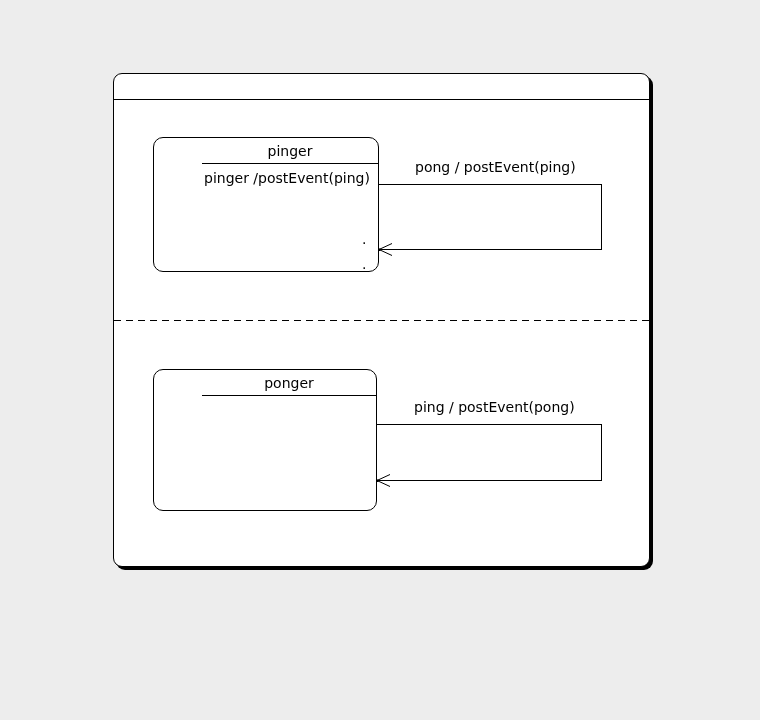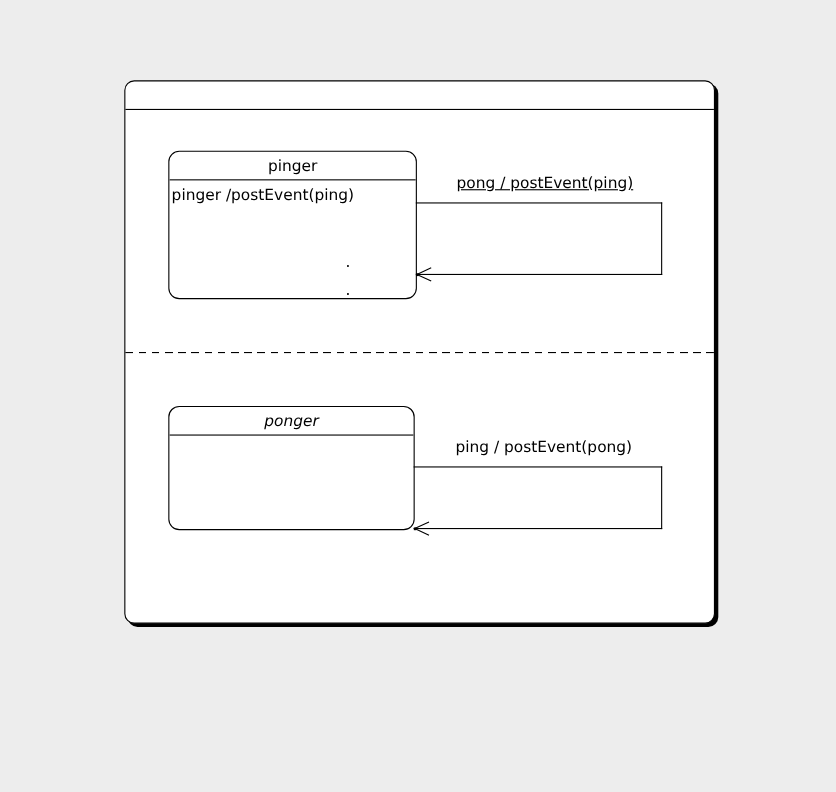--- a/index.html
+++ b/index.html
@@ -19,49 +19,50 @@
   }
   .region-divider {
     position: absolute; left: 0; right: 0; top: 246px; height: 1px;
     background: repeating-linear-gradient(90deg, #000 0 7px, transparent 7px 12px);
   }
 
   
   .state {
     position: absolute; background: #fff; border: 1px solid #000; border-radius: 10px;
     overflow: hidden;
+    padding-left: 48px;
   }
   .state-title {
     height: 26px; line-height: 26px; text-align: center; font-size: 14px;
     border-bottom: 1px solid #000;
   }
   .state-body { position: relative; font-size: 14px; }
   .entry-line { position: absolute; left: 2px; top: 6px; white-space: nowrap; }
   .ellipsis-dot { position: absolute; font-size: 14px; line-height: 14px; }
 
   .state-pinger { left: 39px; top: 63px; width: 226px; height: 135px; }
-  .state-ponger { left: 39px; top: 295px; width: 224px; height: 113px; font-style: italic; }
+  .state-ponger { left: 39px; top: 295px; width: 224px; height: 142px; }
 
   
   .loop {
     position: absolute;
     border-top: 1px solid #000; border-right: 1px solid #000; border-bottom: 1px solid #000;
   }
   .loop-pinger { left: 264px; top: 110px; width: 224px; height: 66px; }
   .loop-ponger { left: 262px; top: 350px; width: 226px; height: 57px; }
 
   .arrowhead { position: absolute; width: 18px; height: 17px; }
   .arrowhead-pinger { left: 264px; top: 167px; }
   .arrowhead-ponger { left: 262px; top: 398px; }
 
   .transition-label {
     position: absolute; font-size: 14px; line-height: 18px; white-space: nowrap;
     background: #fff;
   }
-  .label-pinger { left: 301px; top: 84px; text-decoration: underline; }
+  .label-pinger { left: 301px; top: 84px; }
   .label-ponger { left: 300px; top: 324px; }
 </style>
 </head>
 <body>
 
 <div class="canvas">
 
   <div class="outer-state">
 
     <div class="name-compartment">

